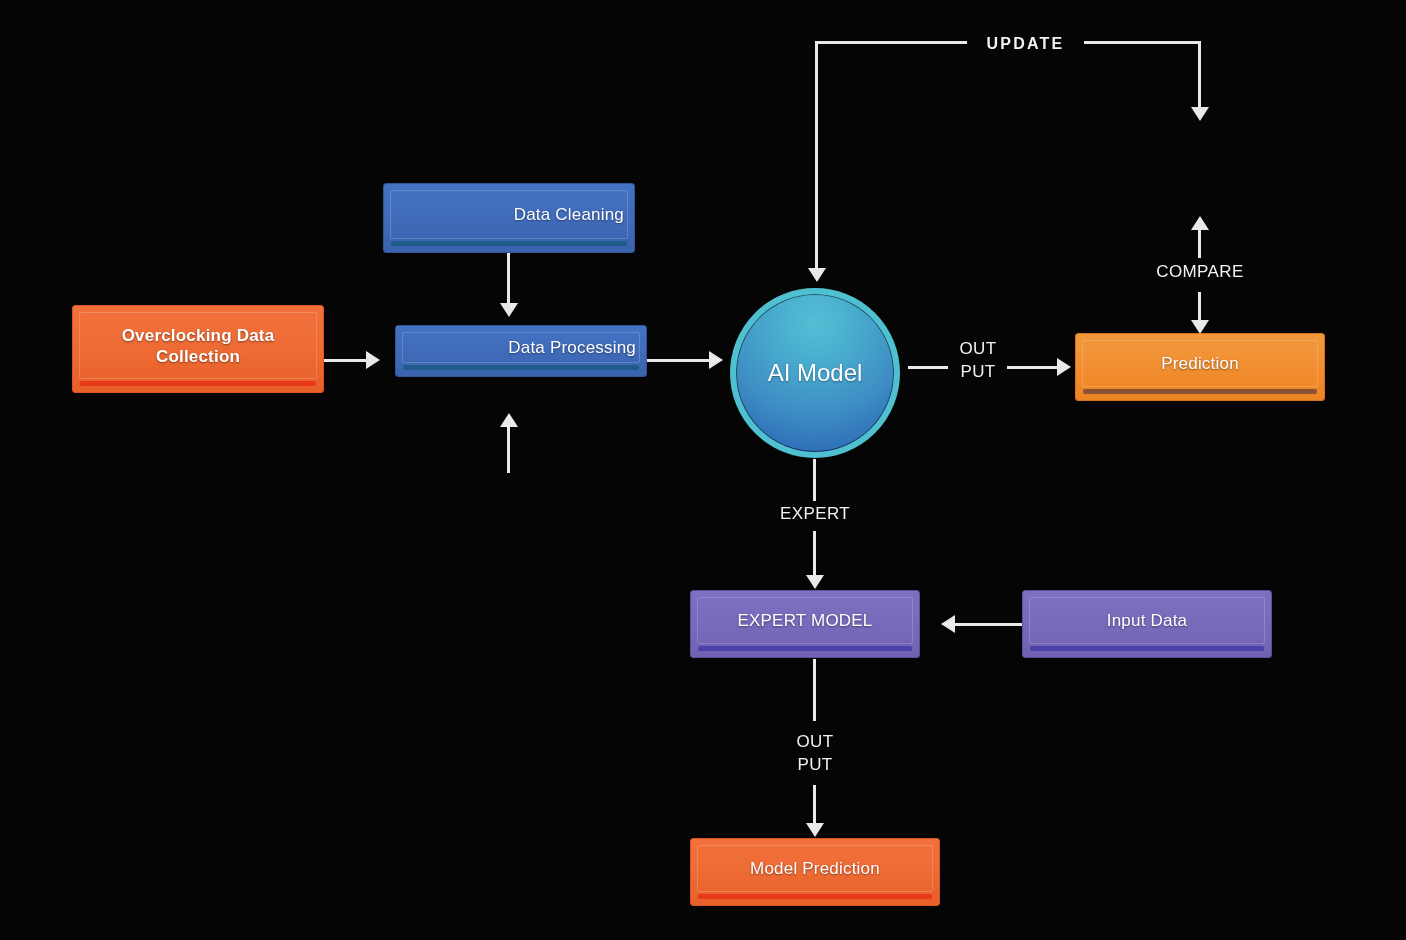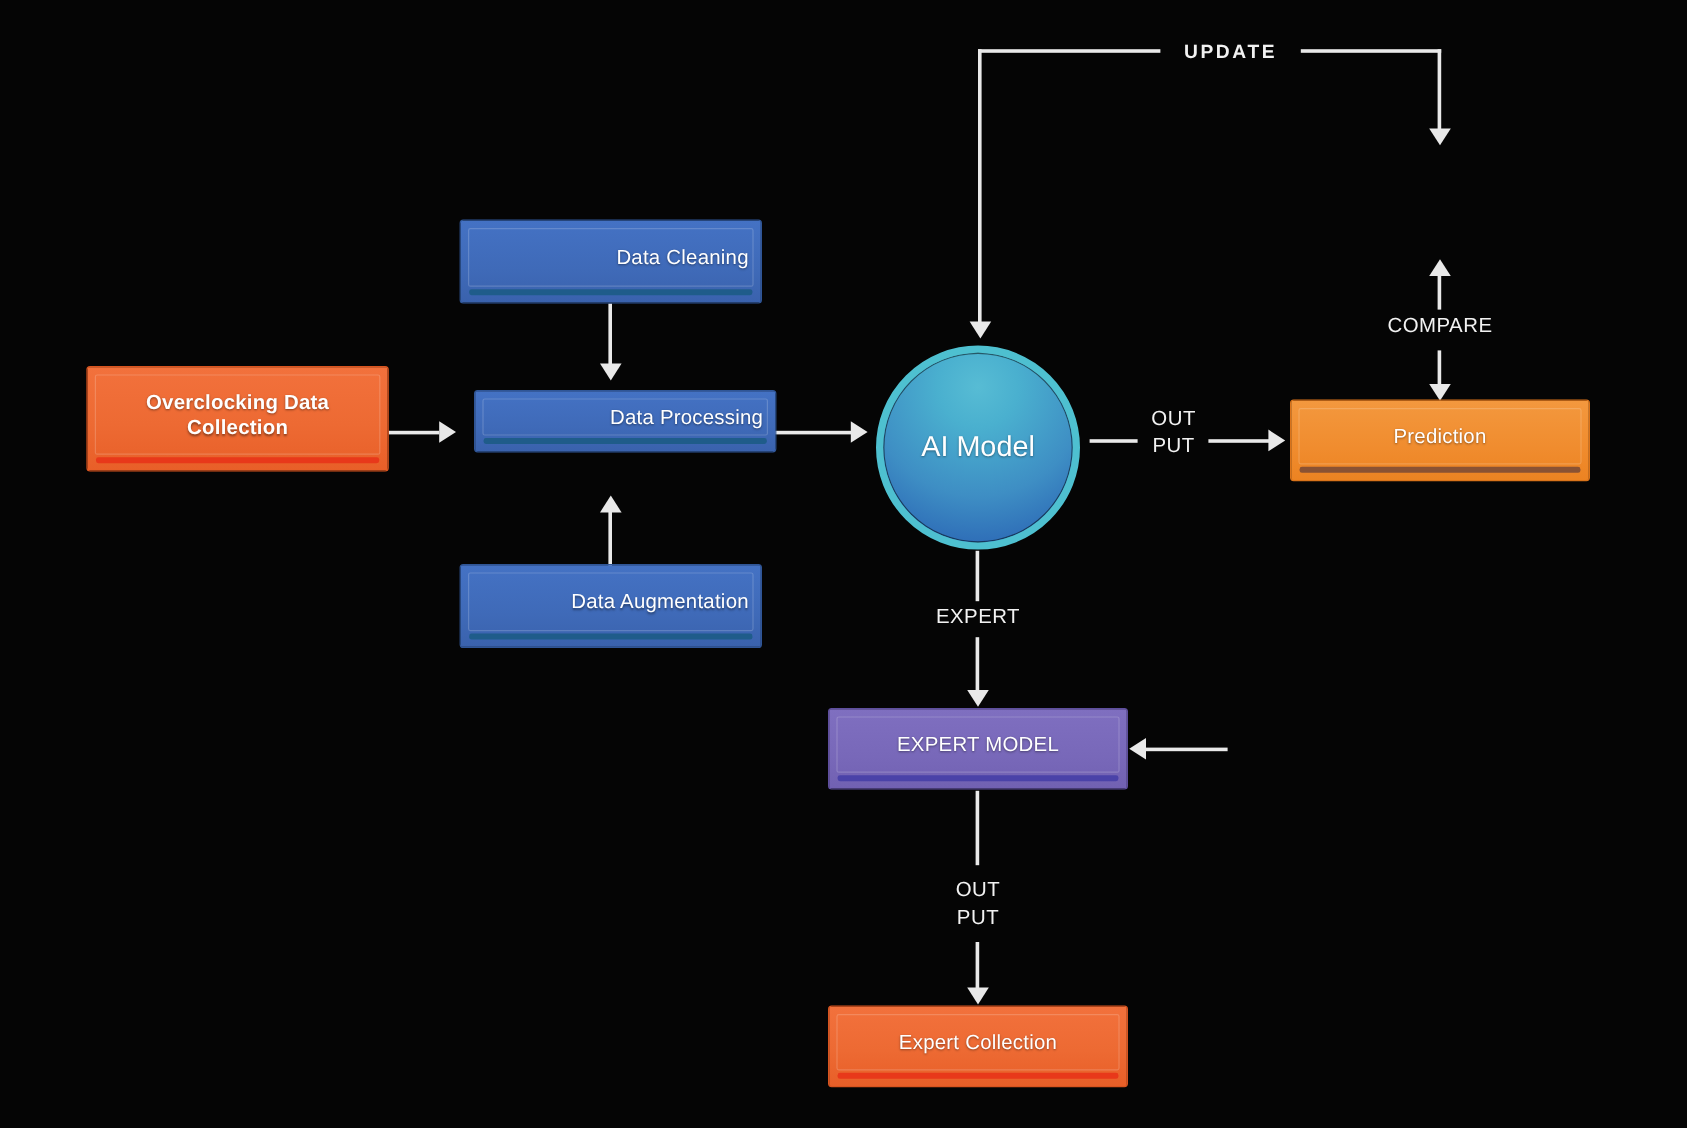--- a/index.html
+++ b/index.html
@@ -218,35 +218,35 @@
   </div>
 
   <div class="node n-blue" style="left:383px; top:183px; width:252px; height:70px;">
     <span class="label">Data Cleaning</span>
   </div>
 
   <div class="node n-blue" style="left:383px; top:325px; width:252px; height:52px;margin-left:12px;">
     <span class="label">Data Processing</span>
   </div>
 
-  <div class="node n-blue" style="left:383px; top:470px; width:252px; height:70px;">
-    <span class="label">Data Augmentation</span>
-  </div>
 
   <div class="circle-node" style="left:730px; top:288px; width:170px; height:170px;">
     <span class="label">AI Model</span>
   </div>
 
 
   <div class="node n-orange" style="left:1075px; top:333px; width:250px; height:68px;">
     <span class="label">Prediction</span>
   </div>
 
-  <div class="node n-purple" style="left:690px; top:590px; width:250px; height:68px;">
+  <div class="node n-purple" style="left:690px; top:590px; width:230px; height:68px;">
     <span class="label">EXPERT MODEL</span>
   </div>
 
+  <div class="node n-purple" style="left:1022px; top:590px; width:250px; height:68px;">
+    <span class="label">Input Data</span>
+  </div>
 
   <div class="node n-orange-red" style="left:690px; top:838px; width:250px; height:68px; font-weight:normal;">
-    <span class="label">Expert Collection</span>
+    <span class="label">Model Prediction</span>
   </div>
 
 </div>
 
 </body></html>

